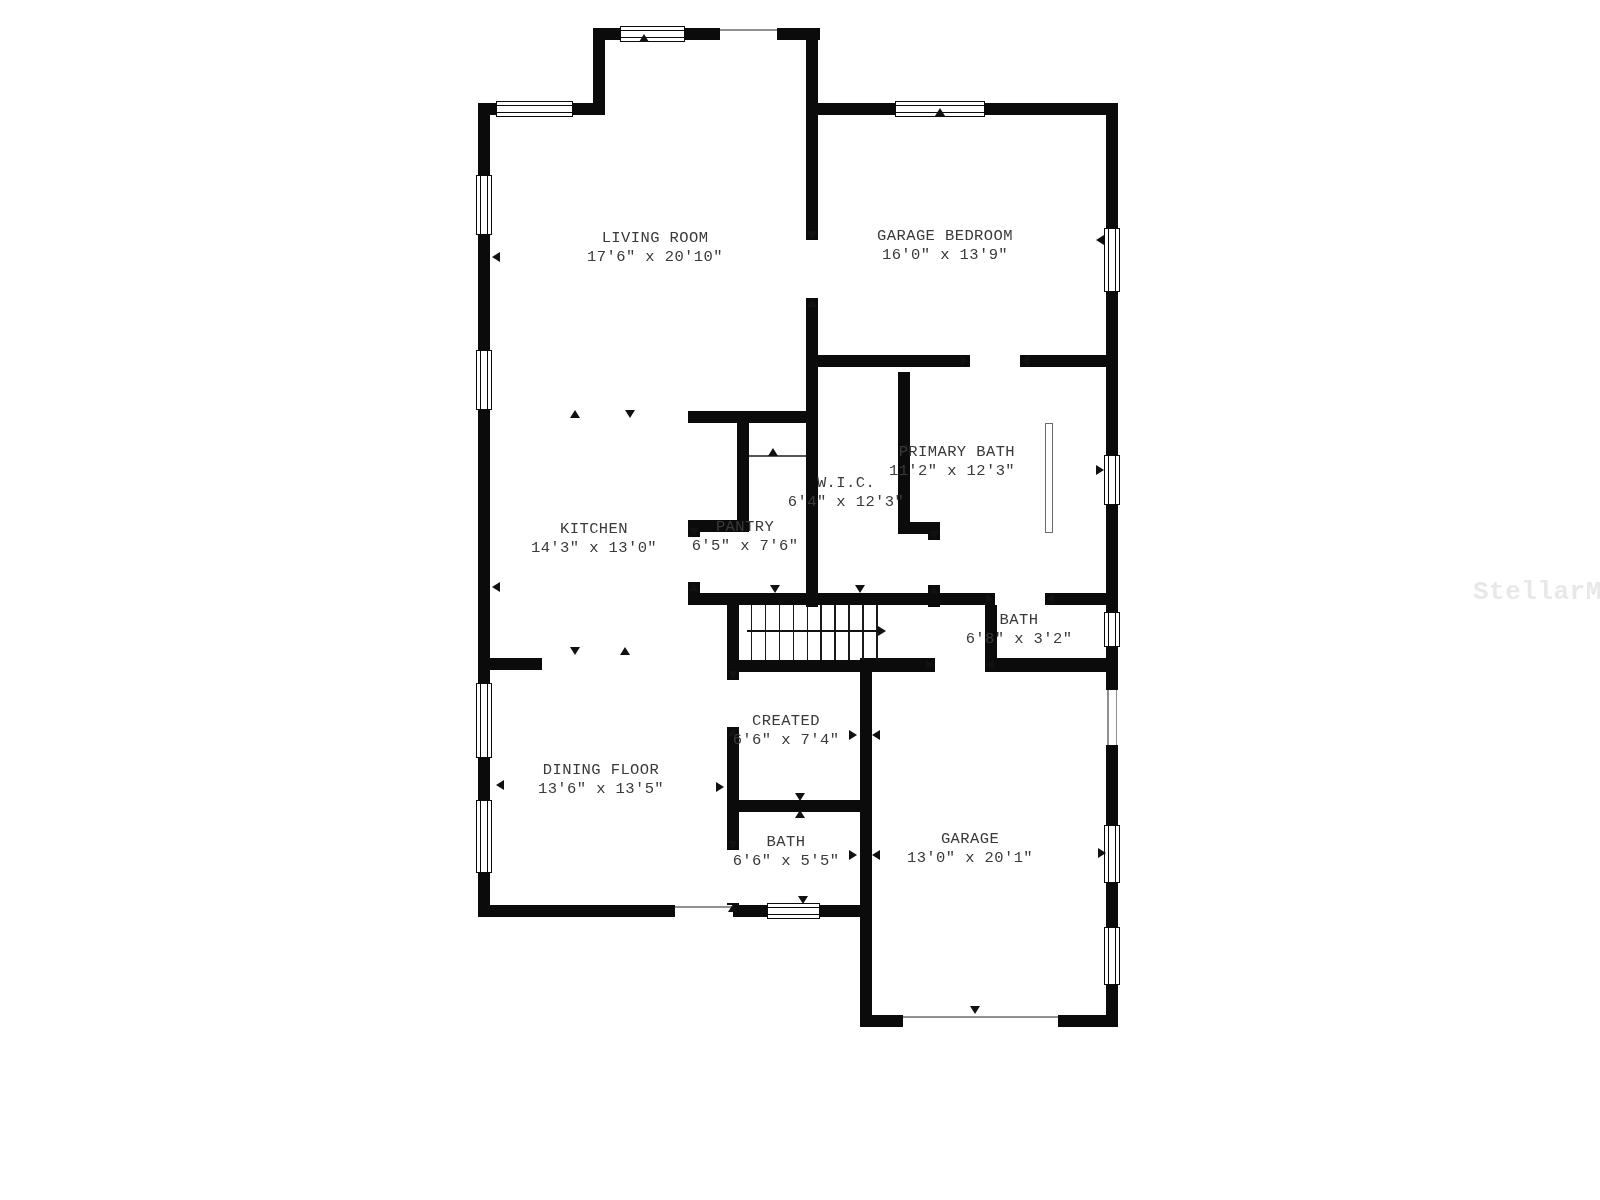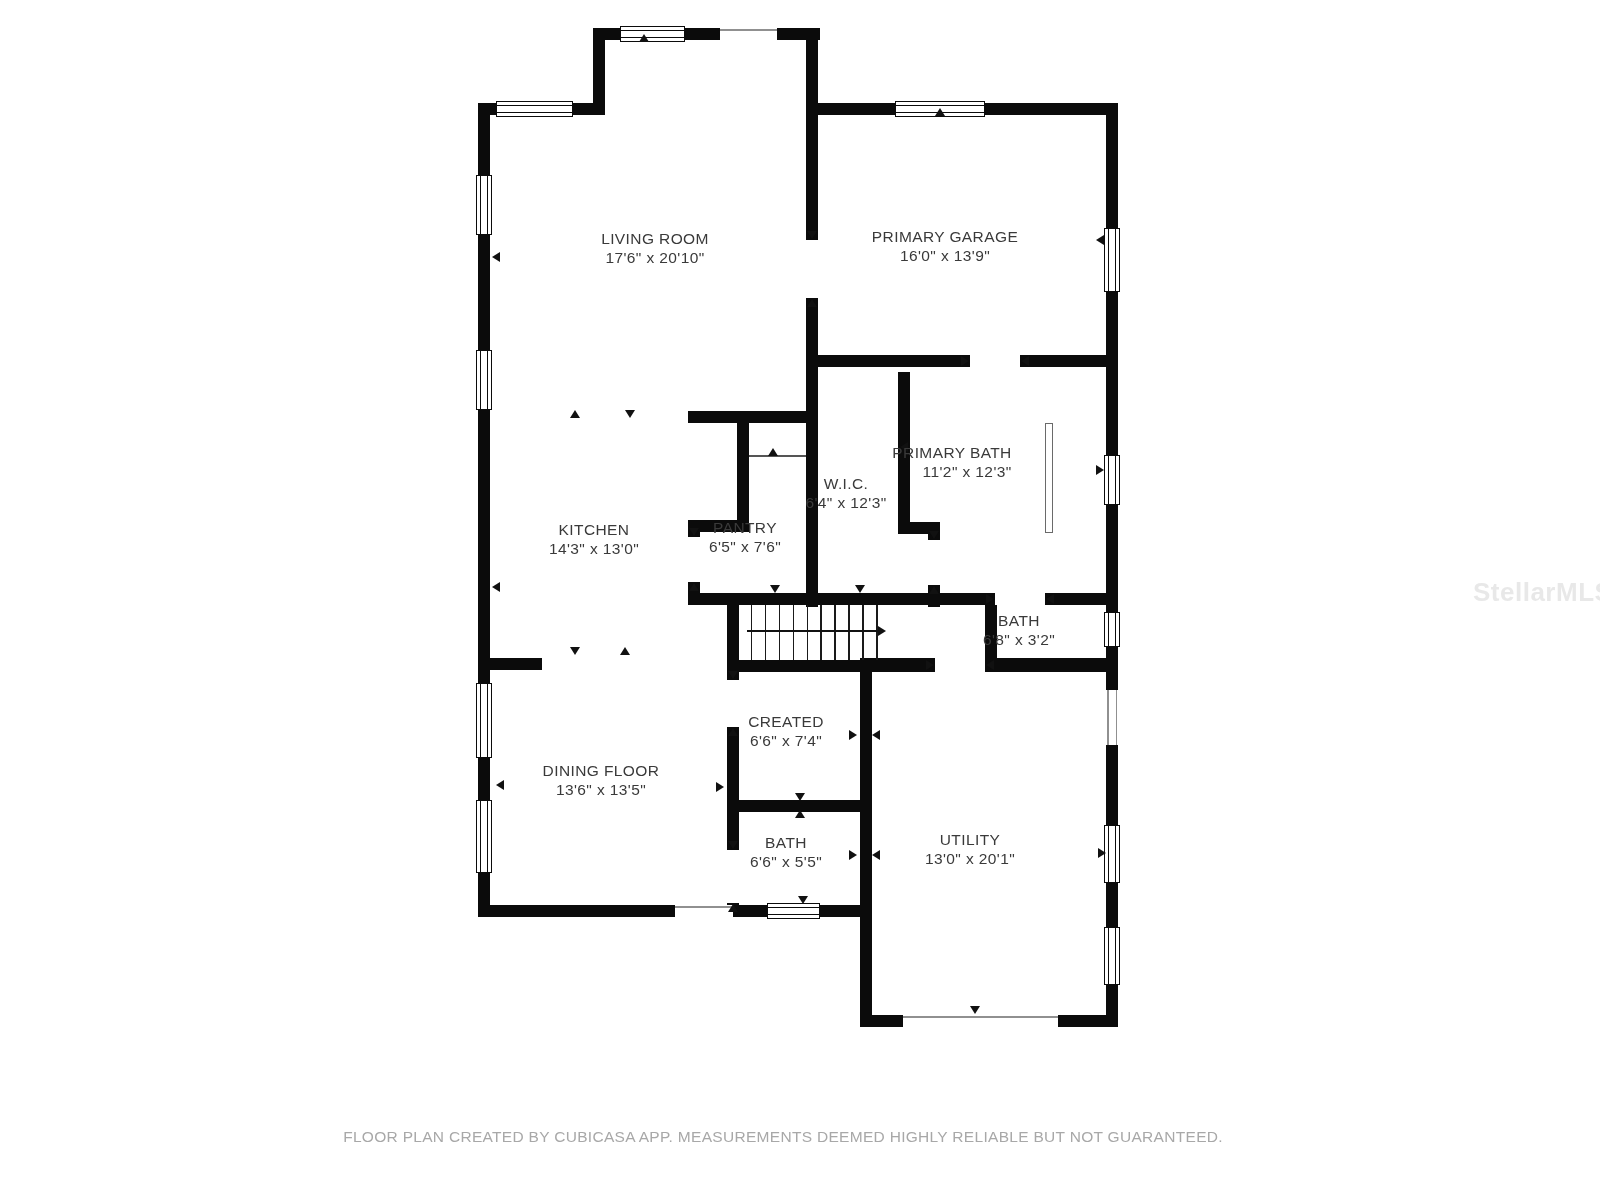--- a/index.html
+++ b/index.html
@@ -1,17 +1,17 @@
 <!DOCTYPE html>
 <html><head>
 <meta charset="utf-8">
 <style>
   html,body{margin:0;padding:0;background:#fff;}
   #canvas{position:relative;width:1600px;height:1200px;background:#fff;overflow:hidden;
-          font-family:Liberation Sans, sans-serif;}
+          font-family:Liberation Mono, monospace;}
   #plan{position:absolute;left:0;top:0;width:100%;height:100%;}
   .wall{position:absolute;background:#0b0b0b;}
   .window{position:absolute;background:#fff;border:1.5px solid #0b0b0b;box-sizing:border-box;}
   .window.h::before{content:"";position:absolute;left:0;right:0;top:3px;bottom:3px;
       border-top:1px solid #0b0b0b;border-bottom:1px solid #0b0b0b;}
   .window.v::before{content:"";position:absolute;top:0;bottom:0;left:3px;right:3px;
       border-left:1px solid #0b0b0b;border-right:1px solid #0b0b0b;}
   .doorgap{position:absolute;background:#fff;}
   .opening{position:absolute;background:#fff;}
   .opline{position:absolute;background:#909090;}
@@ -149,21 +149,21 @@
       <div class="tri" style="border-top: 5px solid transparent; border-bottom: 5px solid transparent; border-right: 8px solid rgb(17, 17, 17); left: 872px; top: 850px;"></div>
       <div class="tri" style="border-left: 5px solid transparent; border-right: 5px solid transparent; border-top: 8px solid rgb(17, 17, 17); left: 795px; top: 793px;"></div>
       <div class="tri" style="border-left: 5px solid transparent; border-right: 5px solid transparent; border-bottom: 8px solid rgb(17, 17, 17); left: 795px; top: 810px;"></div>
       <div class="tri" style="border-top: 5px solid transparent; border-bottom: 5px solid transparent; border-left: 8px solid rgb(17, 17, 17); left: 716px; top: 782px;"></div>
       <div class="tri" style="border-left: 5px solid transparent; border-right: 5px solid transparent; border-bottom: 8px solid rgb(17, 17, 17); left: 768px; top: 448px;"></div>
       <div class="room-label" style="left: 655px; top: 248px;">
         <div>LIVING ROOM</div>
         <div class="dims">17'6" x 20'10"</div>
       </div>
       <div class="room-label" style="left: 945px; top: 246px;">
-        <div>PRIMARY GARAGE</div>
+        <div>GARAGE BEDROOM</div>
         <div class="dims">16'0" x 13'9"</div>
       </div>
       <div class="room-label" style="left: 594px; top: 499px; margin-top: 40px;">
         <div>KITCHEN</div>
         <div class="dims">14'3" x 13'0"</div>
       </div>
       <div class="room-label" style="left: 745px; top: 537px; text-align: center;">
         <div>PANTRY</div>
         <div class="dims">6'5" x 7'6"</div>
       </div>
@@ -185,19 +185,18 @@
       </div>
       <div class="room-label" style="left: 601px; top: 780px;">
         <div>DINING FLOOR</div>
         <div class="dims">13'6" x 13'5"</div>
       </div>
       <div class="room-label" style="left: 786px; top: 852px;">
         <div>BATH</div>
         <div class="dims">6'6" x 5'5"</div>
       </div>
       <div class="room-label" style="left: 970px; top: 849px;">
-        <div>UTILITY</div>
+        <div>GARAGE</div>
         <div class="dims">13'0" x 20'1"</div>
       </div>
     </div>
-  <div class="footer" id="footer" style="left: 783px; top: 1128px;">FLOOR PLAN CREATED BY CUBICASA APP. MEASUREMENTS DEEMED HIGHLY RELIABLE BUT NOT GUARANTEED.</div>
   <div class="watermark" id="watermark" style="left: 1473px; top: 577px;">StellarMLS</div>
 </div>
 
 </body></html>

